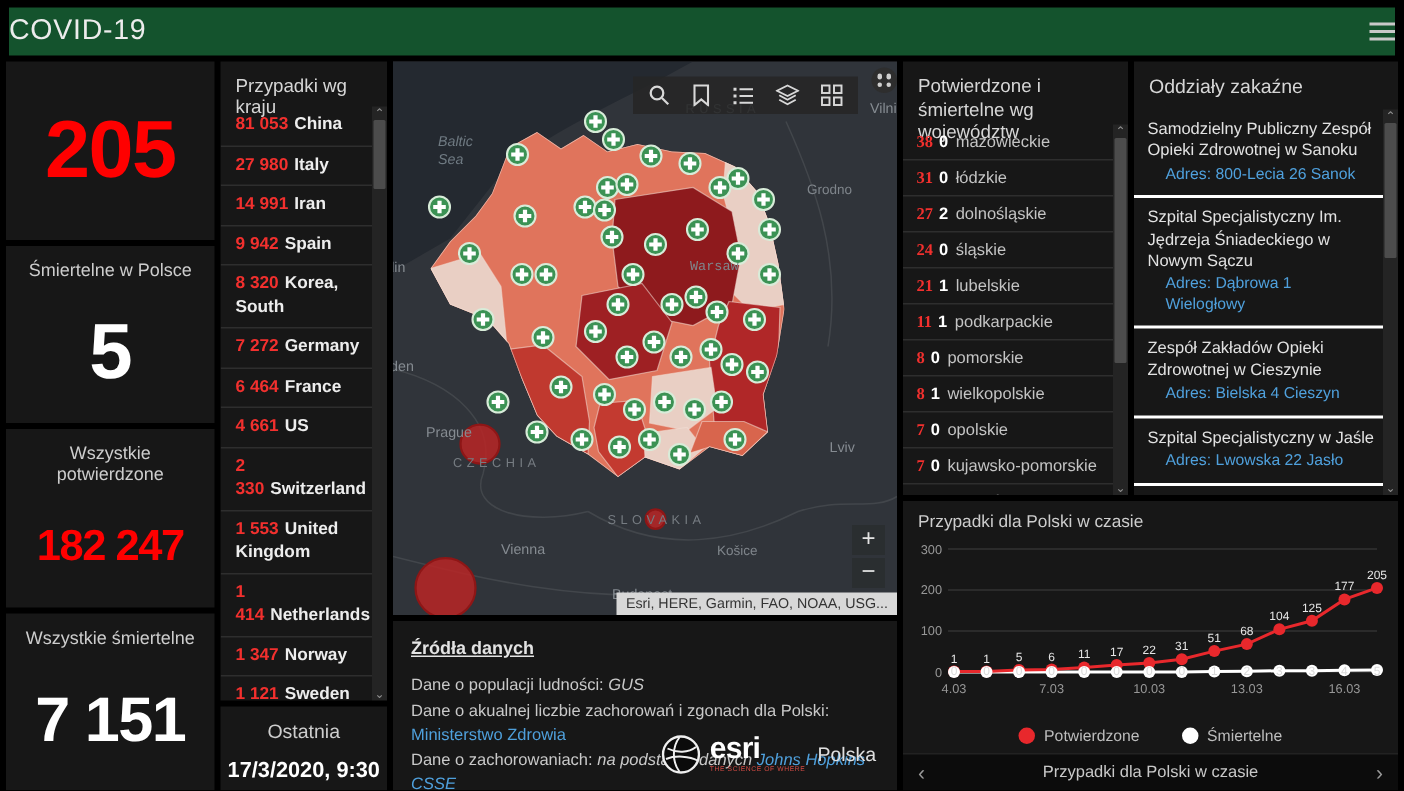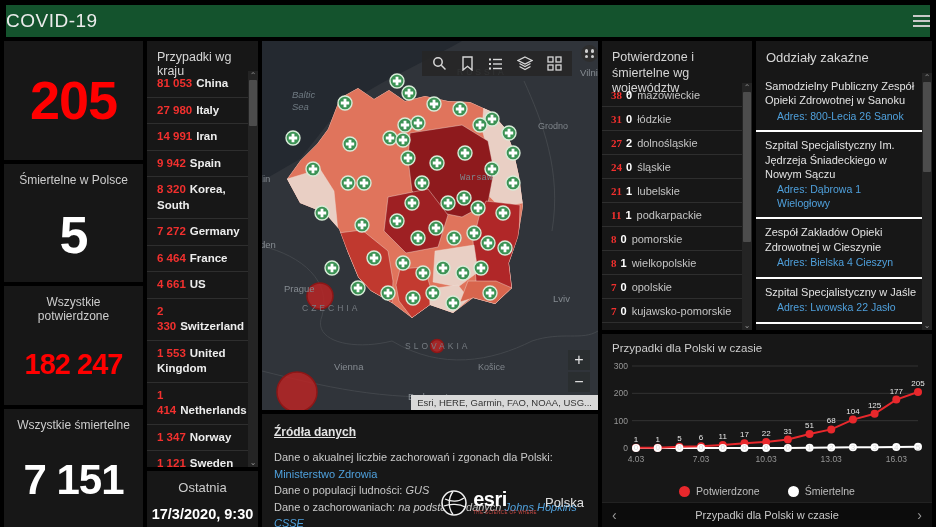--- a/index.html
+++ b/index.html
@@ -452,22 +452,22 @@
         </div>
       <div class="zoombtns">
         <div class="zb">+</div>
         <div class="zb">−</div>
       </div>
       <div class="attrib">Esri, HERE, Garmin, FAO, NOAA, USG...</div>
     </div>
 
     <div class="panel" id="sources-panel">
       <div class="head">Źródła danych</div>
+      <div><span>Dane o populacji ludności: </span><i>GUS</i></div>
       <div><span>Dane o akualnej liczbie zachorowań i zgonach dla Polski: </span><a href="#">Ministerstwo Zdrowia</a></div>
-      <div><span>Dane o populacji ludności: </span><i>GUS</i></div>
       <div><span>Dane o zachorowaniach: </span><i>na podstawie danych </i><a href="#" style="font-style:italic">Johns Hopkins CSSE</a></div>
 
       <div class="esri-logo">
         <svg width="26" height="26" viewBox="0 0 26 26">
           <circle cx="13" cy="13" r="12" fill="#0b0b0b" stroke="#efefef" stroke-width="1.6"></circle>
           <g fill="none" stroke="#efefef" stroke-width="1.3">
             <path d="M4,9 C10,12 18,12 23,8"></path>
             <path d="M3,16 C9,13.5 19,14 24,17"></path>
             <path d="M12,1.5 C7,8 7,18 12,24.5"></path>
           </g>

